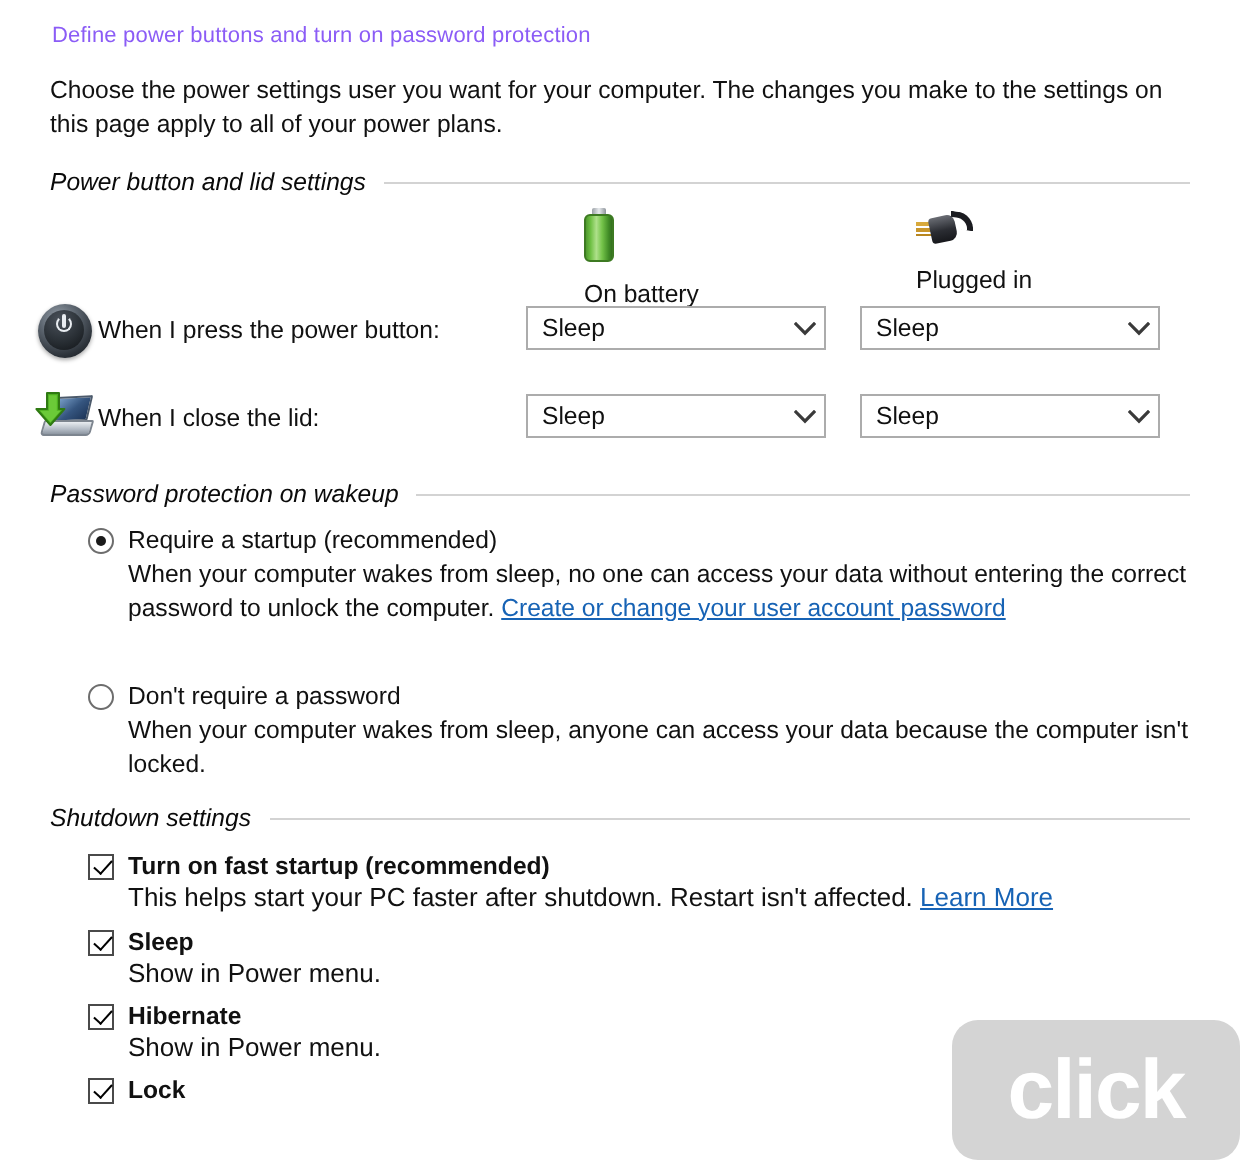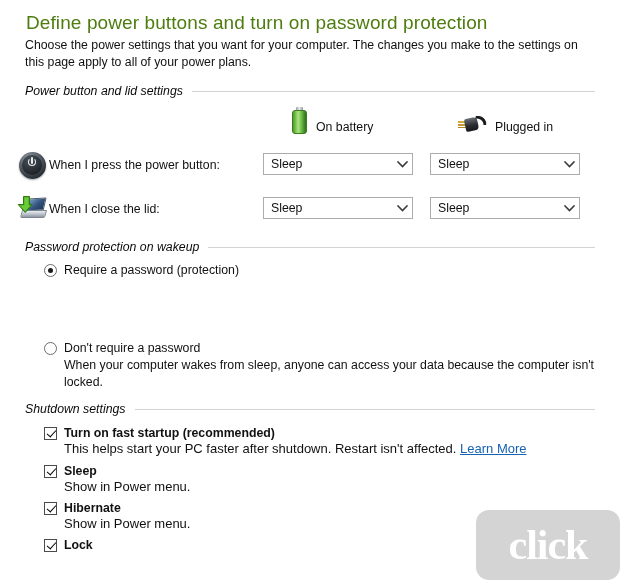--- a/index.html
+++ b/index.html
@@ -13,22 +13,22 @@
     font-family: "Liberation Sans", sans-serif;
     font-size: 12px;
     color: #000000;
     position: relative;
   }
 
   
   .page-title {
     position: absolute;
     left: 26px; top: 12px;
-    font-size: 19px;
-    color: #4d7c0f;
+    font-size: 11px;
+    color: #8b5cf6;
     letter-spacing: 0.1px;
     white-space: nowrap;
   }
   .page-desc {
     position: absolute;
     left: 25px; top: 37px;
     width: 568px;
     font-size: 12.3px;
     line-height: 16.5px;
     color: #111111;
@@ -52,23 +52,24 @@
   .group-head .ghline {
     flex: 1;
     height: 1px;
     background: #d3d3d3;
   }
 
   
   .colhead {
     position: absolute;
     display: flex;
-    align-items: flex-end;
+    align-items: flex-start;
     gap: 9px;
     height: 30px;
+    flex-direction: column;
   }
   .colhead .chlabel {
     font-size: 12.3px;
     color: #111;
     white-space: nowrap;
   }
 
   
   .battery-ico {
     position: relative;
@@ -293,33 +294,33 @@
     position: absolute;
     left: 476px; top: 510px;
     width: 144px; height: 70px;
     background: #d4d4d4;
     border-radius: 13px;
     display: flex;
     align-items: center;
     justify-content: center;
   }
   .watermark span {
-    font-family: Liberation Serif, serif;
+    font-family: Liberation Sans, sans-serif;
     font-size: 42px;
     font-weight: bold;
     color: #ffffff;
     letter-spacing: -1px;
     line-height: 1;
   }
 </style>
 </head>
 <body>
 
 <div class="page-title">Define power buttons and turn on password protection</div>
-<div class="page-desc">Choose the power settings that you want for your computer. The changes you make to the settings on this page apply to all of your power plans.</div>
+<div class="page-desc">Choose the power settings user you want for your computer. The changes you make to the settings on this page apply to all of your power plans.</div>
 
 <div class="group-head" style="top:84px;">
   <div class="ghlabel">Power button and lid settings</div>
   <div class="ghline"></div>
 </div>
 
 <div class="colhead" style="left:292px; top:104px;">
   <div class="battery-ico">
     <div class="cap"></div>
     <div class="body"></div>
@@ -393,21 +394,24 @@
 </div>
 
 <div class="group-head" style="top:240px;">
   <div class="ghlabel">Password protection on wakeup</div>
   <div class="ghline"></div>
 </div>
 
 <div class="radio-item" style="top:263px;">
   <div class="radio-line">
     <div class="radio checked"></div>
-    <div class="radio-title">Require a password (protection)</div>
+    <div class="radio-title">Require a startup (recommended)</div>
+  </div>
+  <div class="radio-desc">
+    <span>When your computer wakes from sleep, no one can access your data without entering the correct password to unlock the computer. </span><a class="wlink">Create or change your user account password</a>
   </div>
 </div>
 
 <div class="radio-item" style="top:325px;margin-top:16px;">
   <div class="radio-line">
     <div class="radio"></div>
     <div class="radio-title">Don't require a password</div>
   </div>
   <div class="radio-desc">When your computer wakes from sleep, anyone can access your data because the computer isn't locked.</div>
 </div>

